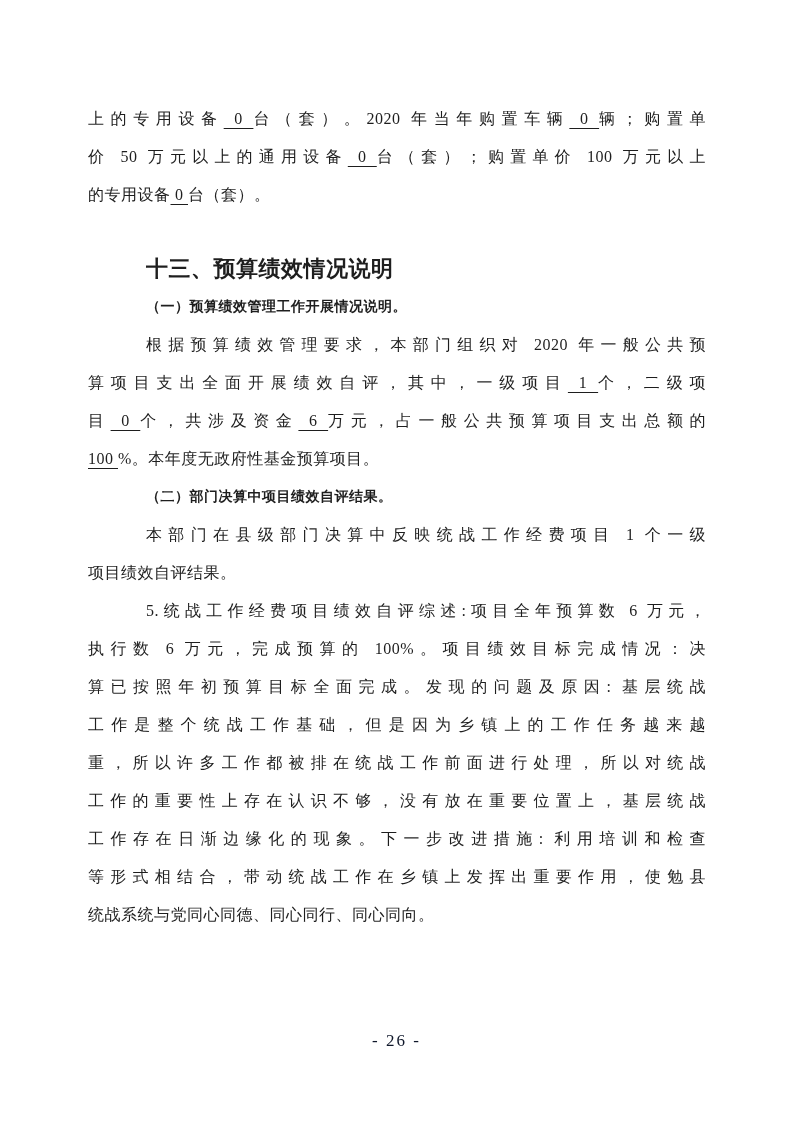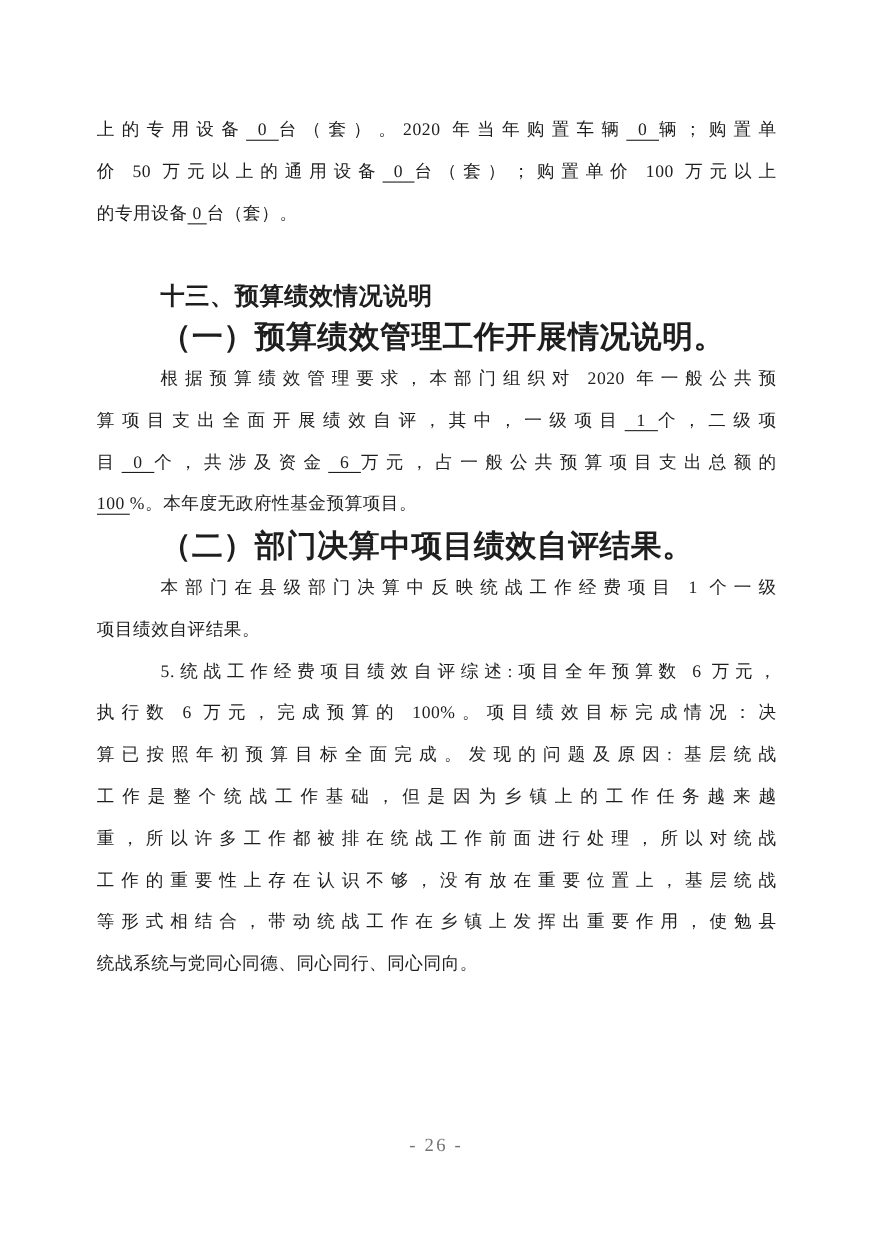--- a/index.html
+++ b/index.html
@@ -41,36 +41,36 @@
     padding-left: 58px;
   }
   .line.h1 {
     font-family: "Liberation Sans", "DejaVu Sans", sans-serif;
     font-weight: 600;
     font-size: 22px;
     margin-top: 36px;
   }
   .line.h2 {
     font-weight: 700;
-    font-size: 28px;
+    font-size: 14px;
   }
   .u {
     text-decoration: underline;
     text-underline-offset: 4px;
   }
   .footer {
     position: absolute;
     left: 0;
     right: 0;
     top: 1026px;
     height: 30px;
     line-height: 30px;
     text-align: center;
     font-size: 17px;
-    color: #737373;
+    color: #0f172a;
     letter-spacing: 2px;
   }
 </style>
 </head>
 <body>
 
 <div class="page">
   <div class="content">
       <div class="line body"><span>上的专用设备</span><span class="u"> 0 </span><span>台（套）。2020 年当年购置车辆</span><span class="u"> 0 </span><span>辆；购置单</span></div>
       <div class="line body"><span>价 50 万元以上的通用设备</span><span class="u"> 0 </span><span>台（套）；购置单价 100 万元以上</span></div>
@@ -83,17 +83,18 @@
       <div class="line body noj"><span class="u">100 </span><span>%。本年度无政府性基金预算项目。</span></div>
       <div class="line h2 indent noj"><span>（二）部门决算中项目绩效自评结果。</span></div>
       <div class="line body indent"><span>本部门在县级部门决算中反映统战工作经费项目 1 个一级</span></div>
       <div class="line body noj"><span>项目绩效自评结果。</span></div>
       <div class="line body indent"><span>5.统战工作经费项目绩效自评综述:项目全年预算数 6 万元，</span></div>
       <div class="line body"><span>执行数 6 万元，完成预算的 100%。项目绩效目标完成情况：决</span></div>
       <div class="line body"><span>算已按照年初预算目标全面完成。发现的问题及原因: 基层统战</span></div>
       <div class="line body"><span>工作是整个统战工作基础，但是因为乡镇上的工作任务越来越</span></div>
       <div class="line body"><span>重，所以许多工作都被排在统战工作前面进行处理，所以对统战</span></div>
       <div class="line body"><span>工作的重要性上存在认识不够，没有放在重要位置上，基层统战</span></div>
+      <div class="line body"><span>工作存在日渐边缘化的现象。下一步改进措施: 利用培训和检查</span></div>
       <div class="line body"><span>等形式相结合，带动统战工作在乡镇上发挥出重要作用，使勉县</span></div>
       <div class="line body noj"><span>统战系统与党同心同德、同心同行、同心同向。</span></div>
     </div>
   <div class="footer">- 26 -</div>
 </div>
 
 </body></html>

